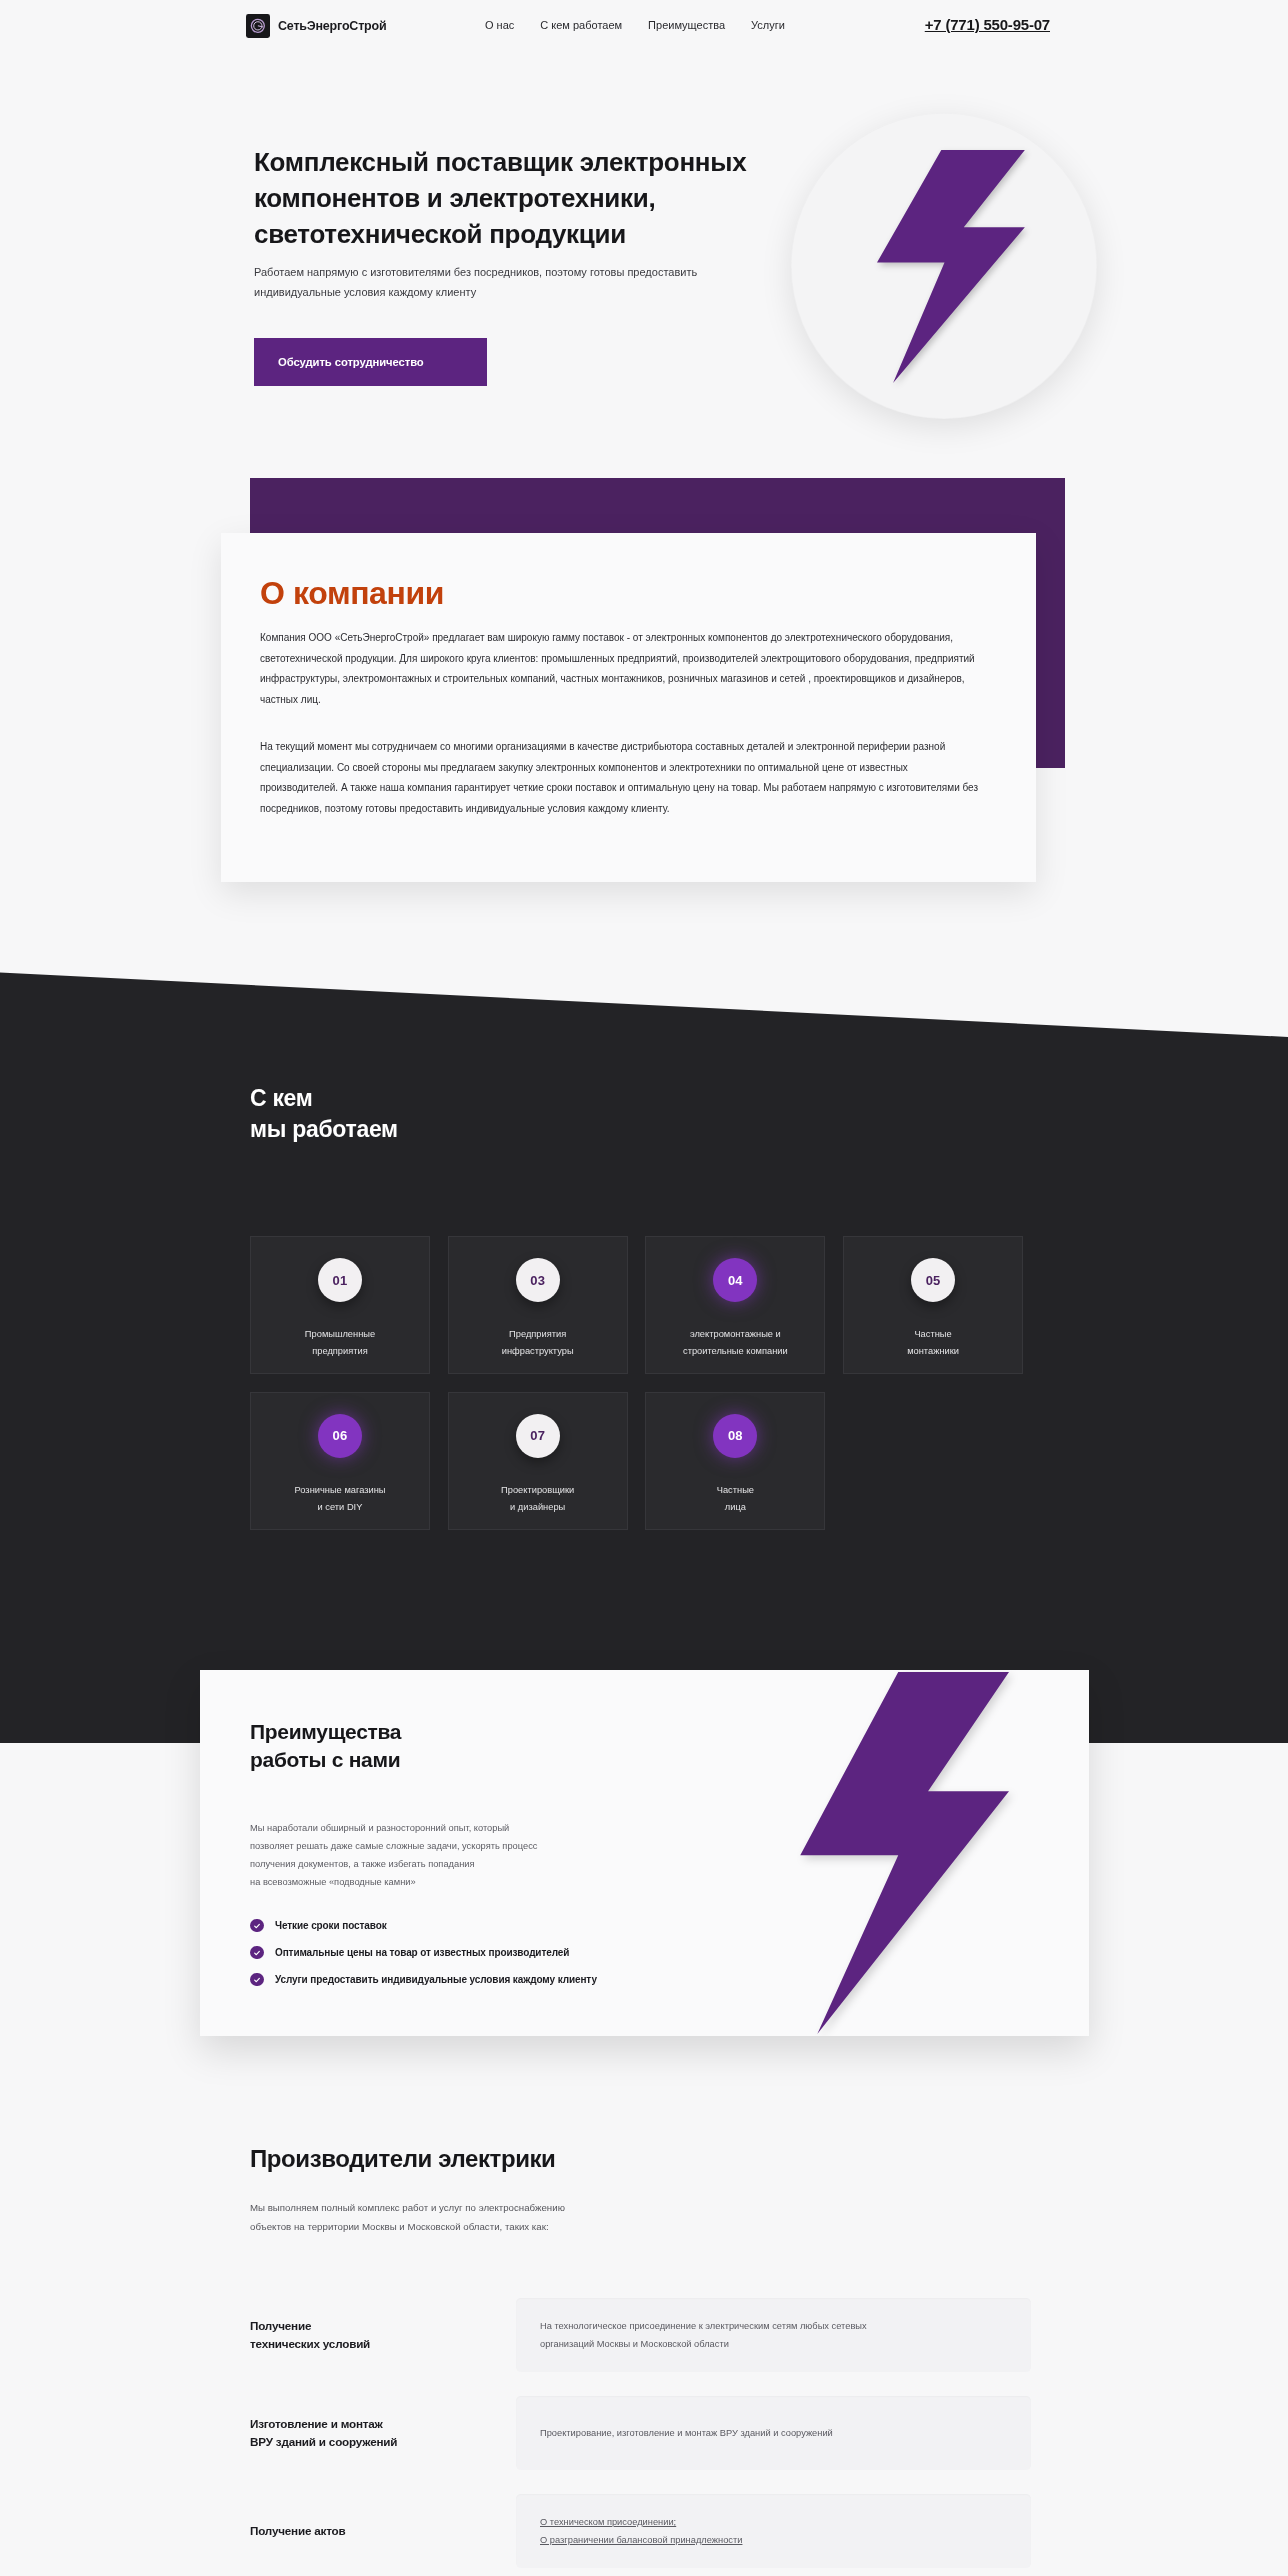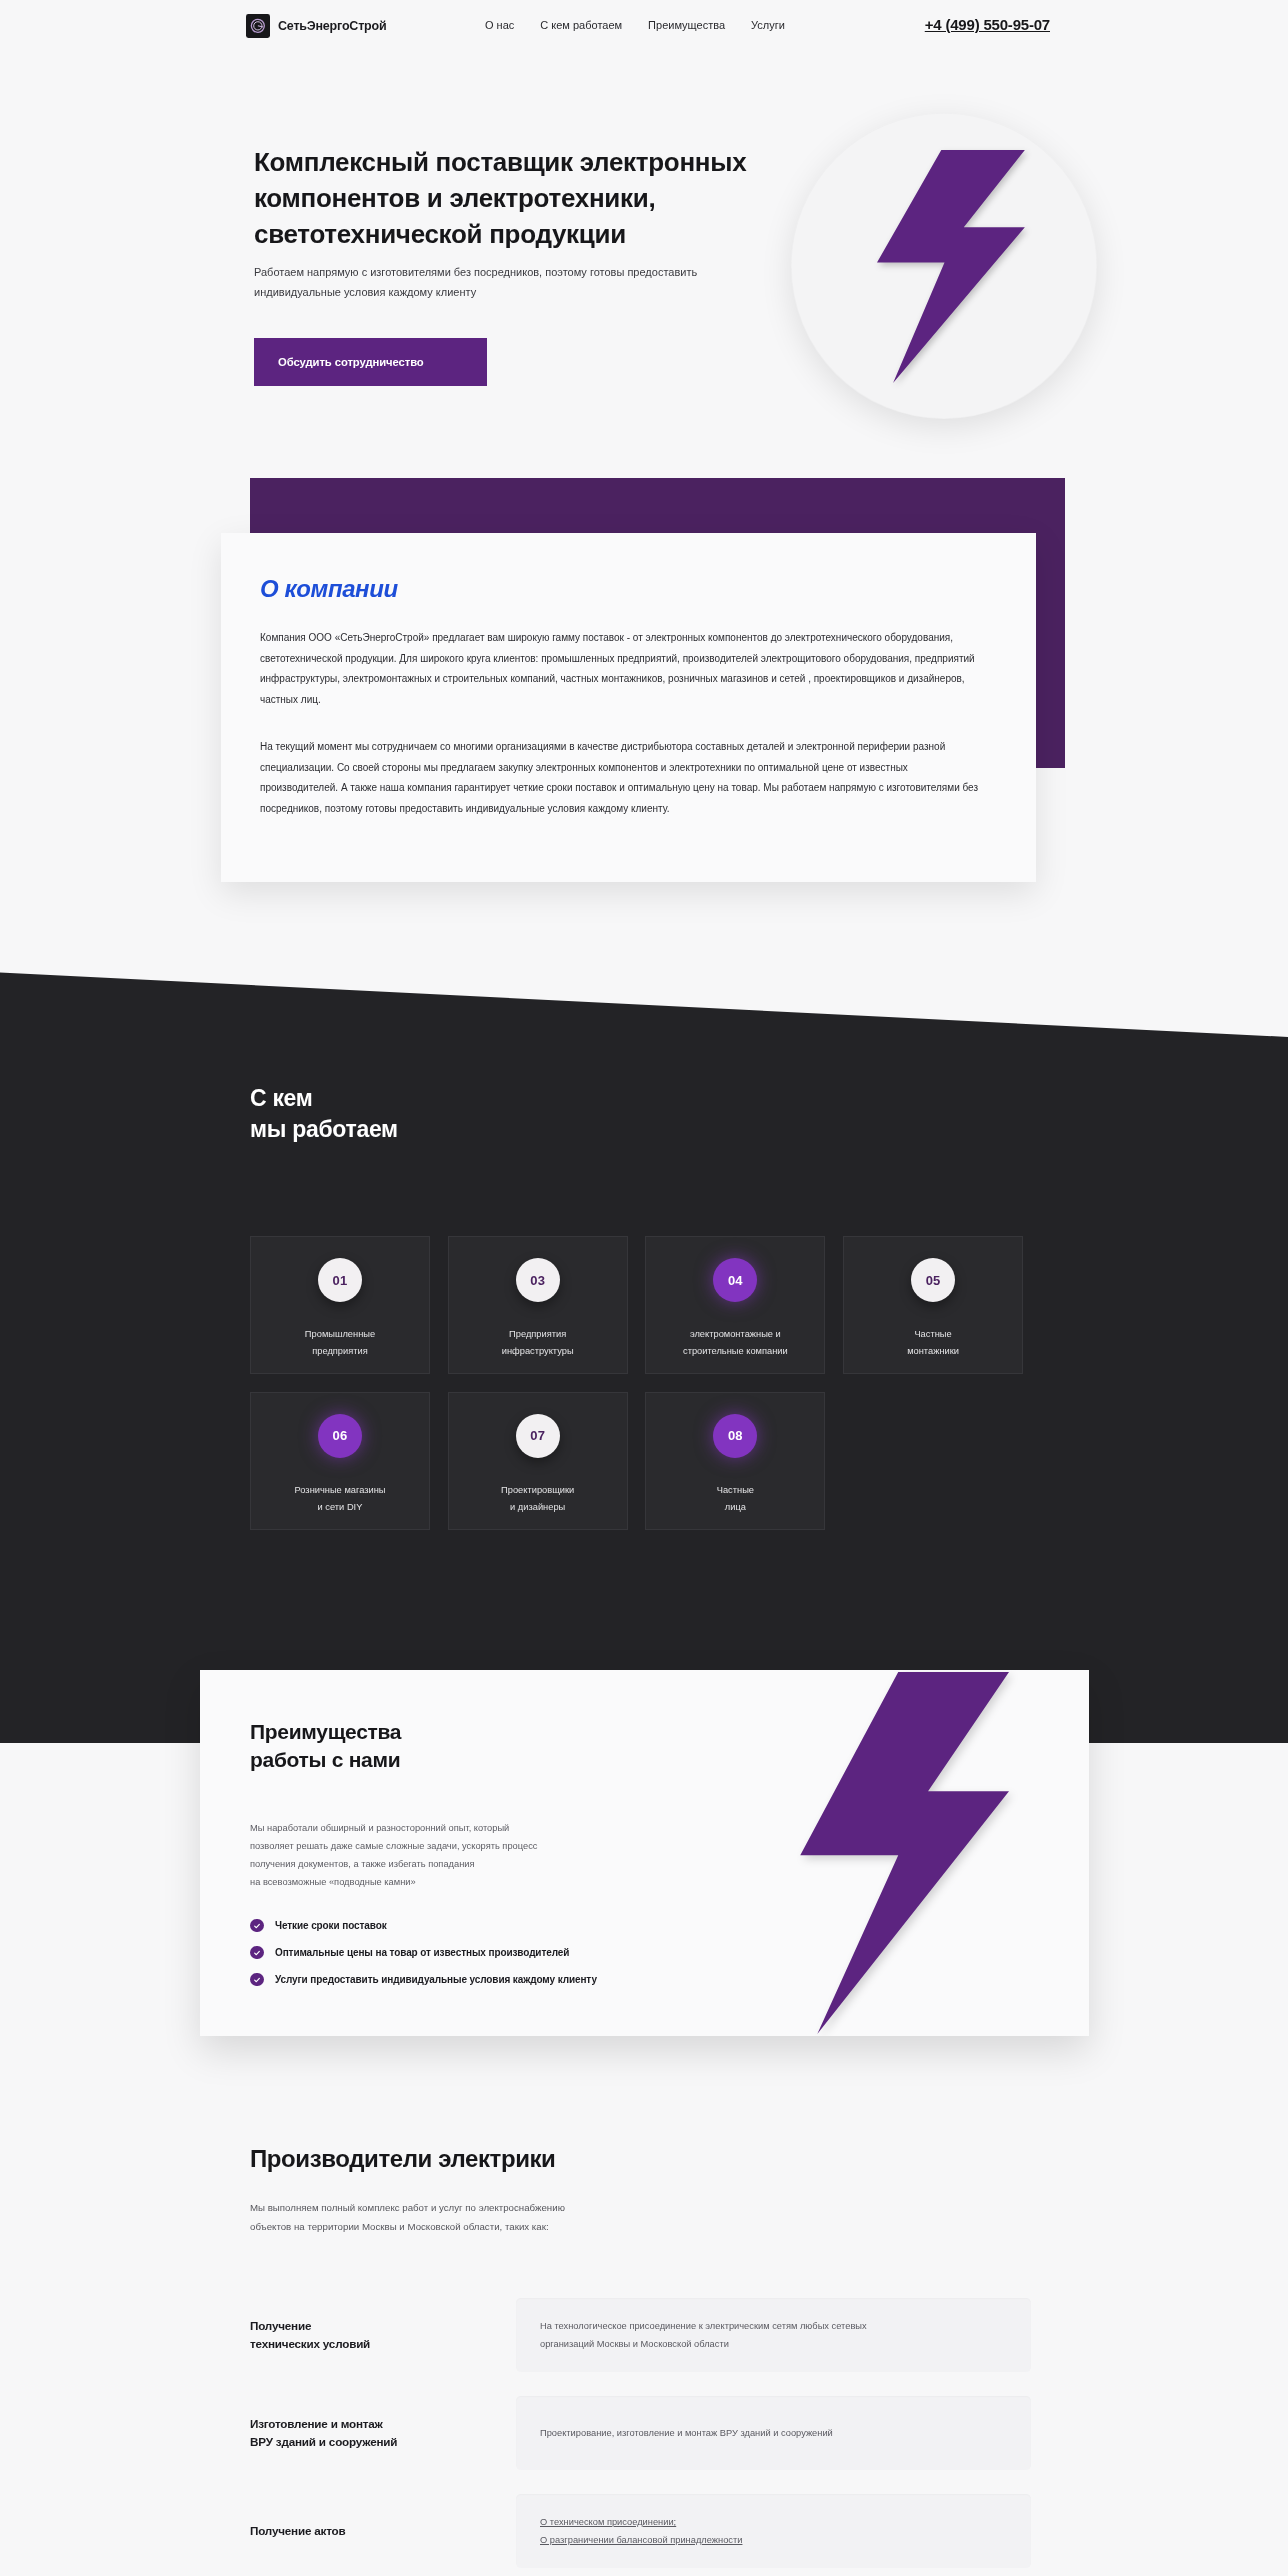--- a/index.html
+++ b/index.html
@@ -68,21 +68,21 @@
     position: absolute; left: 250px; top: 0; width: 815px; height: 290px;
     background: #4b2260;
   }
   .about-card {
     position: absolute; left: 221px; top: 55px; width: 815px; height: 349px;
     background: #fafafb;
     box-shadow: 0 11.3px 32px rgba(0,0,0,0.10);
   }
   .about-title {
     position: absolute; left: 39px; top: 42px;
-    font-size: 24px; font-weight: 700; letter-spacing: -0.4px; color: #1d4ed8; font-style: italic;
+    font-size: 32px; font-weight: 700; letter-spacing: -0.4px; color: #c2410c;
   }
   .about-p {
     position: absolute; left: 39px; width: 725px;
     font-size: 10px; line-height: 2.07; color: #2c2c31;
   }
   .about-p1 { top: 95px; }
   .about-p2 { top: 204px; }
 
   
   .dark {
@@ -183,21 +183,21 @@
       <span class="brand-name">СетьЭнергоСтрой</span>
     </div>
 
     <nav class="nav">
       <a href="#">О нас</a>
       <a href="#">С кем работаем</a>
       <a href="#">Преимущества</a>
       <a href="#">Услуги</a>
     </nav>
 
-    <a class="phone" href="#">+4 (499) 550-95-07</a>
+    <a class="phone" href="#">+7 (771) 550-95-07</a>
   </header>
 
   <section class="hero">
     <h1 class="hero-title">Комплексный поставщик электронных компонентов  и электротехники, светотехнической продукции</h1>
     <p class="hero-sub">Работаем напрямую с изготовителями без посредников, поэтому готовы предоставить индивидуальные условия каждому клиенту</p>
     <button class="hero-btn">Обсудить сотрудничество</button>
     <div class="hero-circle">
       <svg class="bolt-lg" viewBox="0 0 100 145">
         <path d="M48 0 L100 0 L62 48 L100 48 L18 145 L50 70 L8 70 Z" fill="#5c2480"></path>
       </svg>

